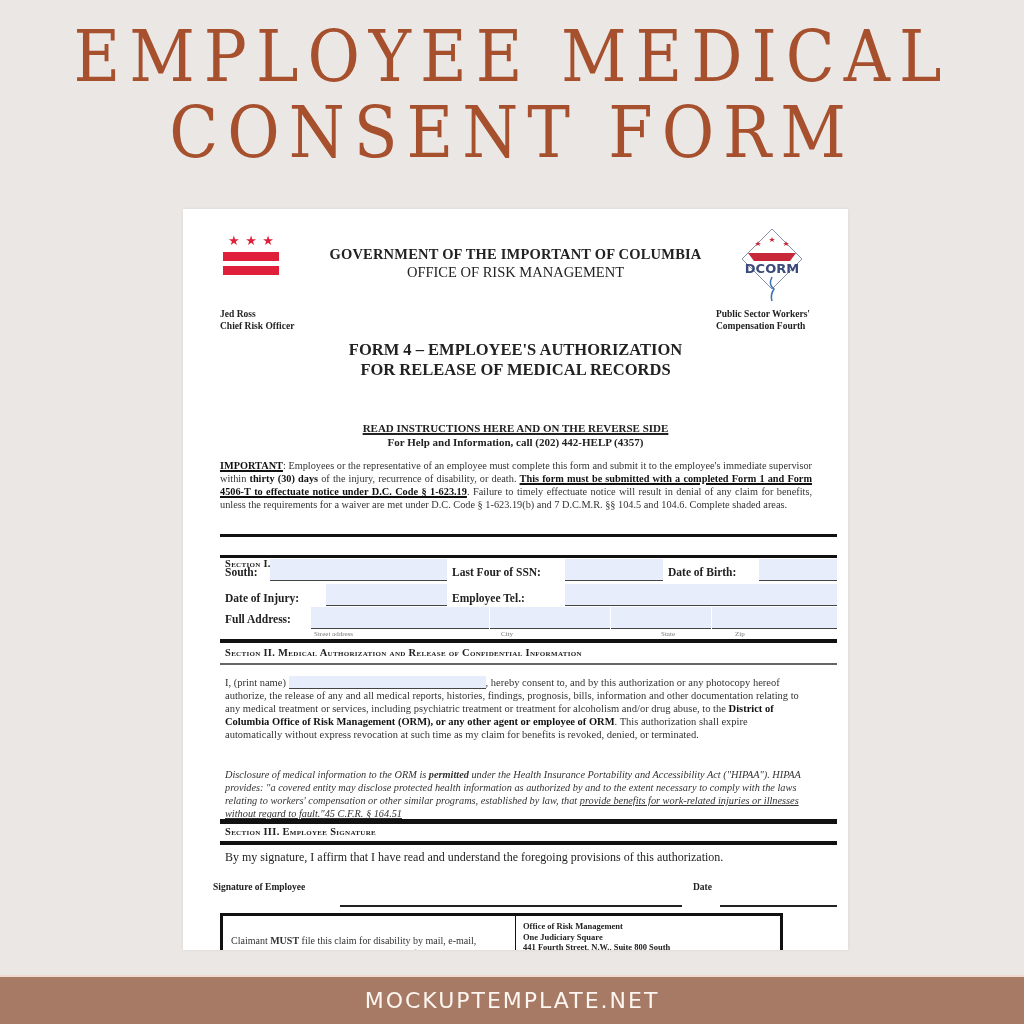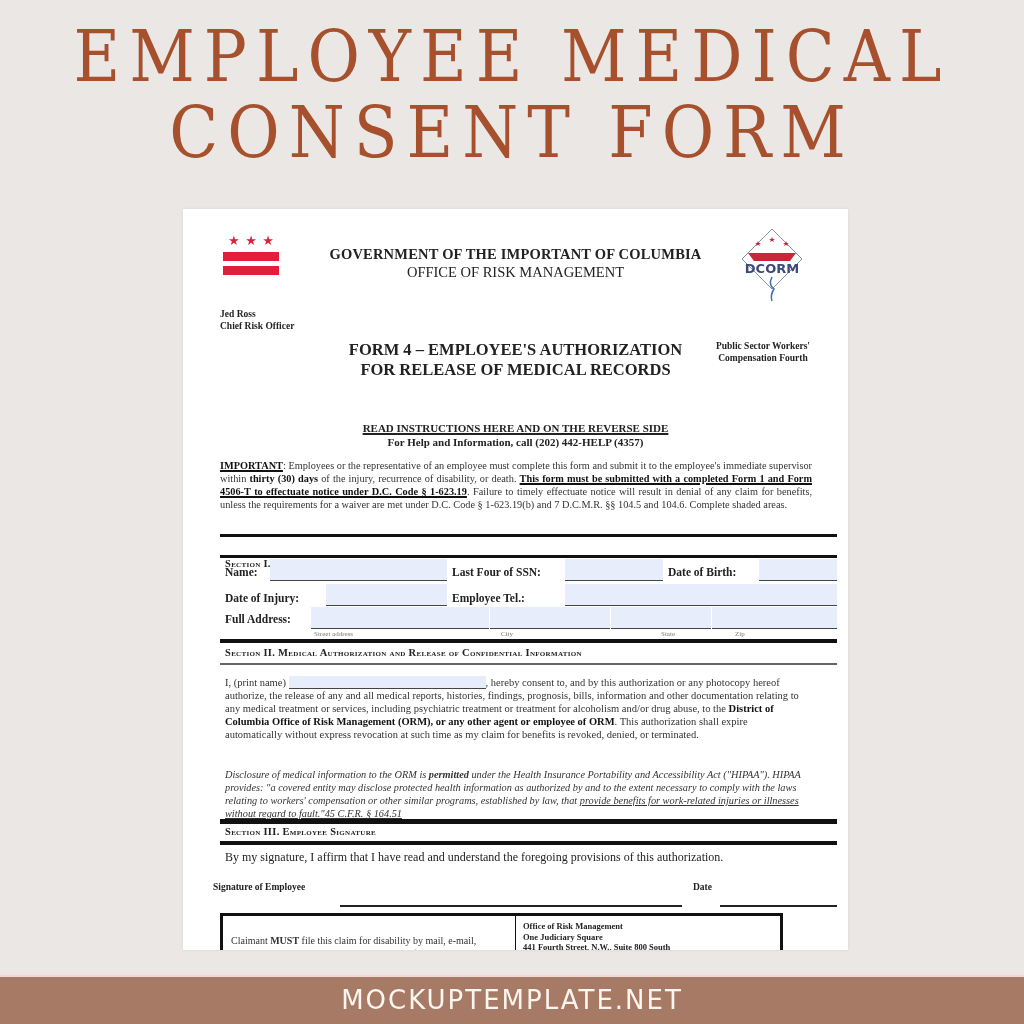--- a/index.html
+++ b/index.html
@@ -24,21 +24,21 @@
     .dc-flag .stars { display: flex; justify-content: space-between; padding: 0 5px; color: #e0203a; font-size: 13px; line-height: 13px; }
     .dc-flag .bar { height: 9px; background: #e0203a; margin-top: 5px; }
 
     .gov-head { position: absolute; left: 100px; top: 37px; width: 465px; text-align: center; }
     .gov-head .l1 { font-weight: bold; font-size: 14.5px; letter-spacing: 0.2px; }
     .gov-head .l2 { font-size: 14.5px; margin-top: 1px; }
 
     .orm-logo { position: absolute; left: 555px; top: 18px; width: 68px; height: 75px; }
 
     .officer { position: absolute; left: 37px; top: 99px; font-weight: bold; font-size: 9.5px; line-height: 12px; }
-    .program { position: absolute; right: 38px; top: 99px; font-weight: bold; font-size: 9.5px; line-height: 12px; text-align: center; margin-top: 32px; }
+    .program { position: absolute; right: 38px; top: 99px; font-weight: bold; font-size: 9.5px; line-height: 12px; text-align: left; }
 
     .form-title { position: absolute; left: 0; width: 665px; top: 131px; text-align: center; font-weight: bold; font-size: 16.5px; line-height: 20px; }
 
     .intro { position: absolute; left: 37px; top: 178px; width: 600px; font-style: italic; font-size: 11px; line-height: 14px; color: #333; }
 
     .read { position: absolute; left: 0; width: 665px; top: 212px; text-align: center; font-weight: bold; font-size: 11px; line-height: 14px; }
     .read .u { text-decoration: underline; text-decoration-thickness: 2px; }
 
     .important { position: absolute; left: 37px; top: 250px; width: 592px; font-size: 10.3px; line-height: 13px; text-align: justify; color: #333; }
     .important b { color: #111; }
@@ -62,21 +62,21 @@
     .sig-lbl { position: absolute; font-weight: bold; font-size: 9.5px; color: #222; }
     .line { position: absolute; height: 1.5px; background: #222; }
 
     .claim-box { position: absolute; left: 37px; top: 704px; width: 563px; height: 60px; border: 3px solid #111; border-bottom: none; }
     .claim-box .divider { position: absolute; left: 292px; top: 0; width: 1px; height: 60px; background: #111; }
     .claim-left { position: absolute; left: 8px; top: 18px; width: 280px; font-size: 10px; line-height: 13px; color: #333; }
     .claim-left .blur { color: #999; filter: blur(0.6px); }
     .claim-right { position: absolute; left: 338px; top: 5px; font-weight: bold; font-size: 8.5px; line-height: 10.5px; color: #222; }
 
     .banner { position: absolute; left: 0; top: 975px; width: 1024px; height: 49px; background: #a67a64; border-top: 2px solid #f2d9cf; }
-    .banner span { display: block; text-align: center; color: #fdf5f0; font-family: "DejaVu Sans", sans-serif; font-size: 26px; line-height: 47px; letter-spacing: 2px; }
+    .banner span { display: block; text-align: center; color: #fdf5f0; font-family: "DejaVu Sans", sans-serif; font-size: 22px; line-height: 47px; letter-spacing: 2px; }
   </style>
 </head>
 <body>
 
 <div class="hero-title">
   <div>EMPLOYEE MEDICAL</div>
   <div>CONSENT FORM</div>
 </div>
 
 <div class="page">
@@ -126,21 +126,21 @@
     <div class="u">READ INSTRUCTIONS HERE AND ON THE REVERSE SIDE</div>
     <div>For Help and Information, call (202) 442-HELP (4357)</div>
   </div>
 
   <div class="important"><b class="ul">IMPORTANT</b><span>: Employees or the representative of an employee must complete this form and submit it to the employee's immediate supervisor within </span><b>thirty (30) days</b><span> of the injury, recurrence of disability, or death. </span><b class="ul">This form must be submitted with a completed Form 1 and Form 4506-T to effectuate notice under D.C. Code § 1-623.19</b><span>. Failure to timely effectuate notice will result in denial of any claim for benefits, unless the requirements for a waiver are met under D.C. Code § 1-623.19(b) and 7 D.C.M.R. §§ 104.5 and 104.6. Complete shaded areas.</span></div>
 
   <div class="rule" style="top:325px;height:3px;"></div>
   <div class="sec-head" style="top:349px;">Section I. Employee Information</div>
   <div class="rule" style="top:346px;height:3px;"></div>
 
-  <div class="lbl" style="left:42px;top:357px;">Name:</div>
+  <div class="lbl" style="left:42px;top:357px;">South:</div>
   <div class="fld" style="left:87px;top:350px;width:177px;height:22px;"></div>
   <div class="lbl" style="left:269px;top:357px;">Last Four of SSN:</div>
   <div class="fld" style="left:382px;top:350px;width:98px;height:22px;"></div>
   <div class="lbl" style="left:485px;top:357px;">Date of Birth:</div>
   <div class="fld" style="left:576px;top:350px;width:78px;height:22px;"></div>
 
   <div class="lbl" style="left:42px;top:383px;">Date of Injury:</div>
   <div class="fld" style="left:143px;top:375px;width:121px;height:22px;"></div>
   <div class="lbl" style="left:269px;top:383px;">Employee Tel.:</div>
   <div class="fld" style="left:382px;top:375px;width:272px;height:22px;"></div>

